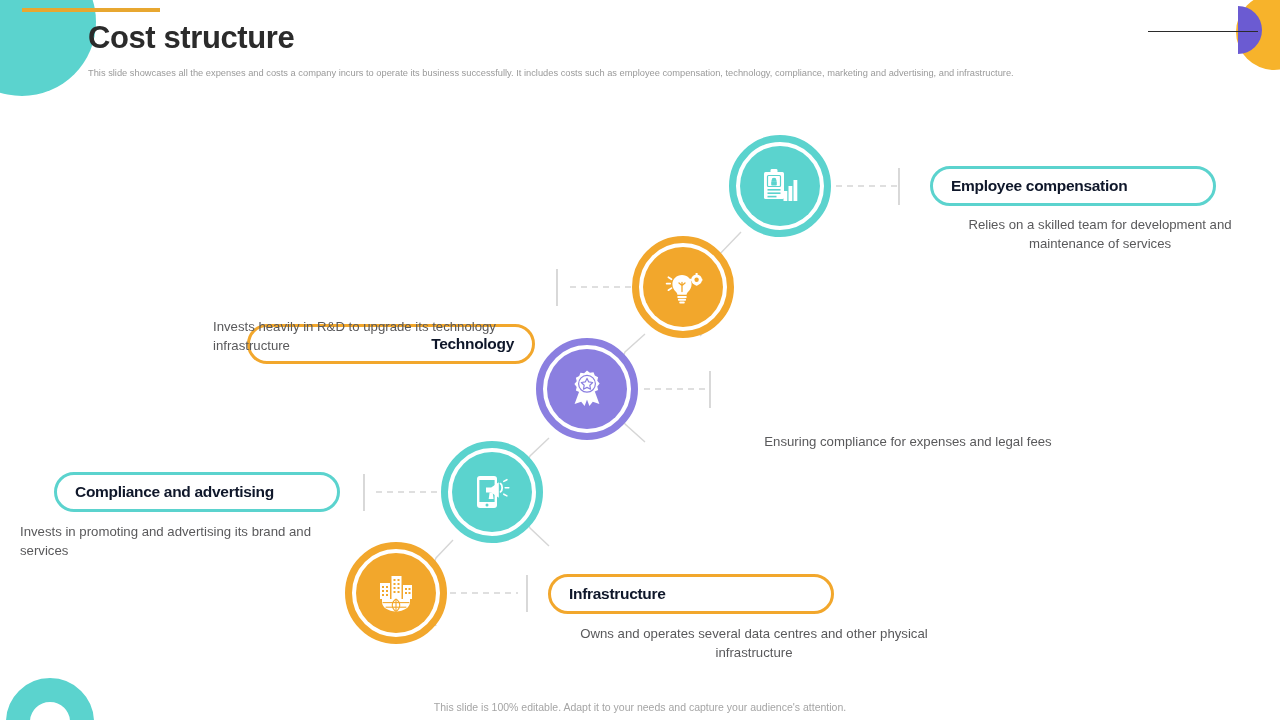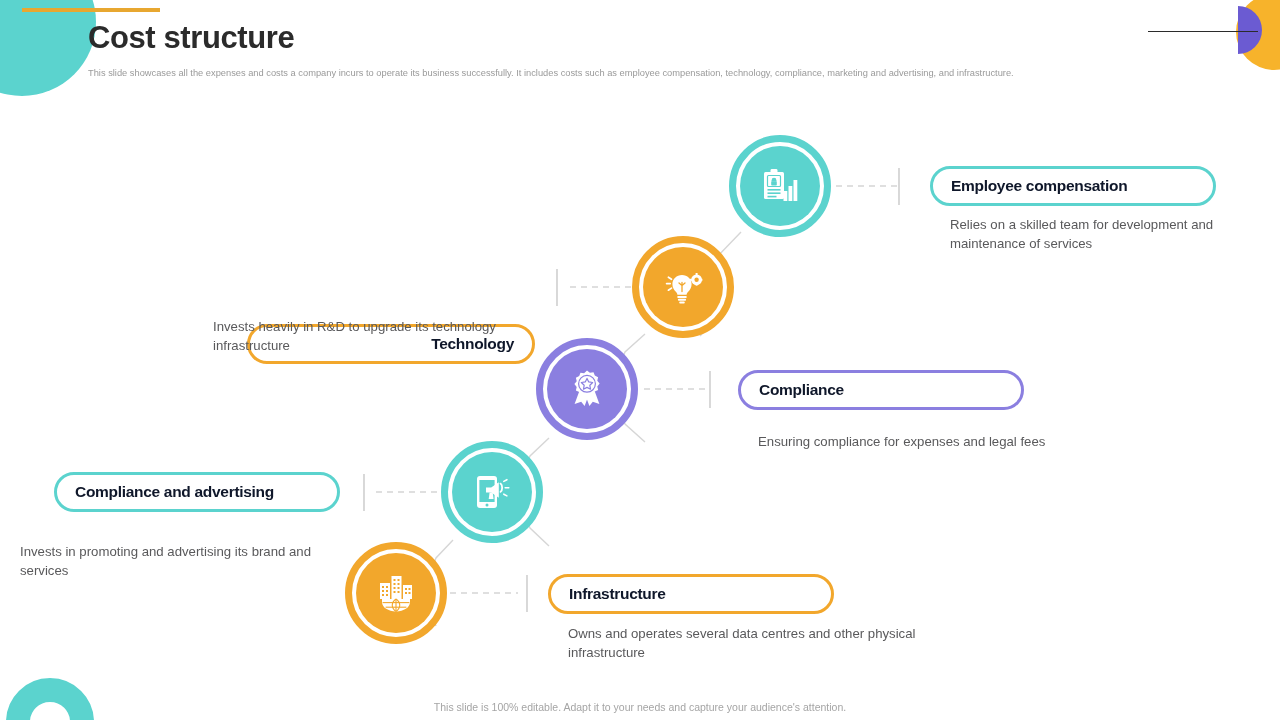--- a/index.html
+++ b/index.html
@@ -157,21 +157,21 @@
   .pill.align-right .pill-label { text-align: right; }
   .pill.align-left  .pill-label { text-align: left; }
 
   .desc {
     position: absolute;
     font-size: 13.2px;
     line-height: 19px;
     color: #59595B;
   }
   .desc.align-right { text-align: left; }
-  .desc.align-left  { text-align: left; }
+  .desc.align-left  { text-align: center; }
 
   
   .footer-note {
     position: absolute;
     left: 0;
     top: 701px;
     width: 1280px;
     text-align: center;
     font-size: 10.5px;
     color: #A5A5A5;
@@ -290,23 +290,20 @@
     <span class="disc"></span>
     <svg class="glyph" viewBox="0 0 44 44">
       <path d="M14.2 24.5l-4.6 12.6 6.6-2.3 3.4 4.2 4.4-11.8z" fill="#ffffff"></path>
       <path d="M29.8 24.5l4.6 12.6-6.6-2.3-3.4 4.2-4.4-11.8z" fill="#ffffff"></path>
       <path d="M22 3.5l2.9 2.2 3.6-.5 1.3 3.4 3.3 1.6-.8 3.6 2.3 2.8-2.3 2.8.8 3.6-3.3 1.6-1.3 3.4-3.6-.5L22 30.2l-2.9-2.2-3.6.5-1.3-3.4-3.3-1.6.8-3.6-2.3-2.8 2.3-2.8-.8-3.6 3.3-1.6 1.3-3.4 3.6.5z" fill="#ffffff"></path>
       <circle cx="22" cy="16.8" r="8.4" fill="none" stroke="#8B7FE0" stroke-width="1.2"></circle>
       <path d="M22 11.4l1.75 3.55 3.92.57-2.84 2.76.67 3.9L22 20.35l-3.5 1.84.67-3.9-2.84-2.76 3.92-.57z" fill="none" stroke="#8B7FE0" stroke-width="1.2" stroke-linejoin="round"></path>
     </svg>
   </div>
 
-  <div class="pill align-left" style="left:738px; top:370px; width:286px; color:#8B7FE0;">
-    <span class="pill-label">Compliance</span>
-  </div>
   <div class="desc align-left" style="left:758px; top:420px; width:300px;margin-top:12px;">
     <span>Ensuring compliance for expenses and legal fees</span>
   </div>
 
   <div class="node" style="left:441px; top:441px; color:#5BD3CE;">
     <span class="ring-outer"></span>
     <span class="disc"></span>
     <svg class="glyph" viewBox="0 0 44 44">
       <rect x="7" y="6" width="20" height="32" rx="3" fill="#ffffff"></rect>
       <rect x="9.4" y="10" width="15.2" height="22" fill="#5BD3CE"></rect>
@@ -318,21 +315,21 @@
         <path d="M35.2 17.8h3.6"></path>
         <path d="M33.8 24.2l3.1 1.7"></path>
       </g>
       <path d="M19.6 22.5h3.1l.9 6.4h-4.9z" fill="#ffffff"></path>
     </svg>
   </div>
 
   <div class="pill align-left" style="left:54px; top:472px; width:286px; color:#5BD3CE;">
     <span class="pill-label">Compliance and advertising</span>
   </div>
-  <div class="desc align-right" style="left:20px; top:542px; width:300px;">
+  <div class="desc align-right" style="left:20px; top:522px; width:300px;">
     <span>Invests in promoting and advertising its brand and services</span>
   </div>
 
   <div class="node" style="left:345px; top:542px; color:#F2A72C;">
     <span class="ring-outer"></span>
     <span class="disc"></span>
     <svg class="glyph" viewBox="0 0 44 44">
       <rect x="6" y="12" width="10" height="16" fill="#ffffff"></rect>
       <rect x="17.5" y="5" width="10" height="23" fill="#ffffff"></rect>
       <rect x="29" y="14" width="9" height="14" fill="#ffffff"></rect>

